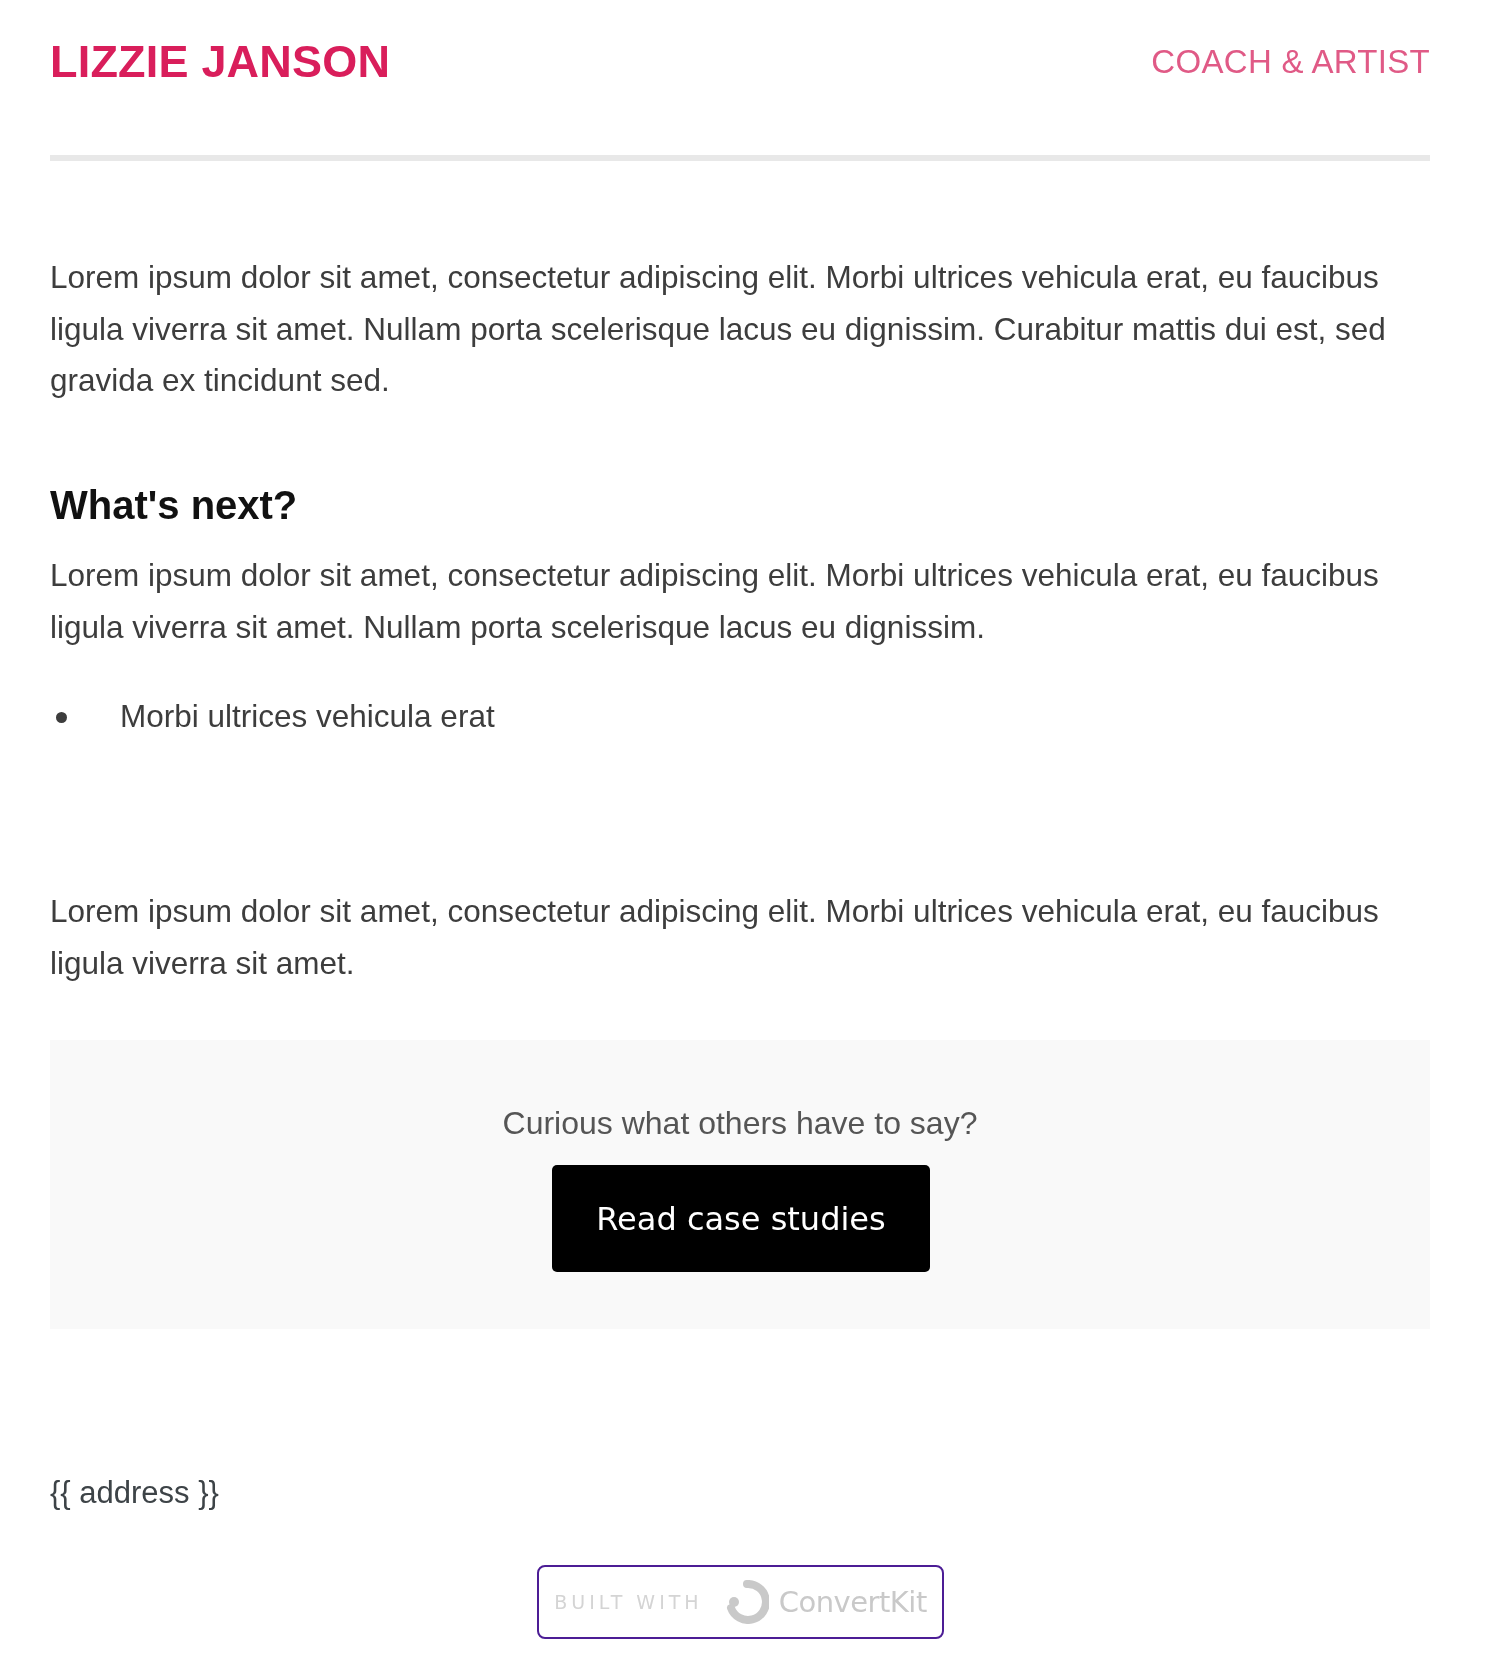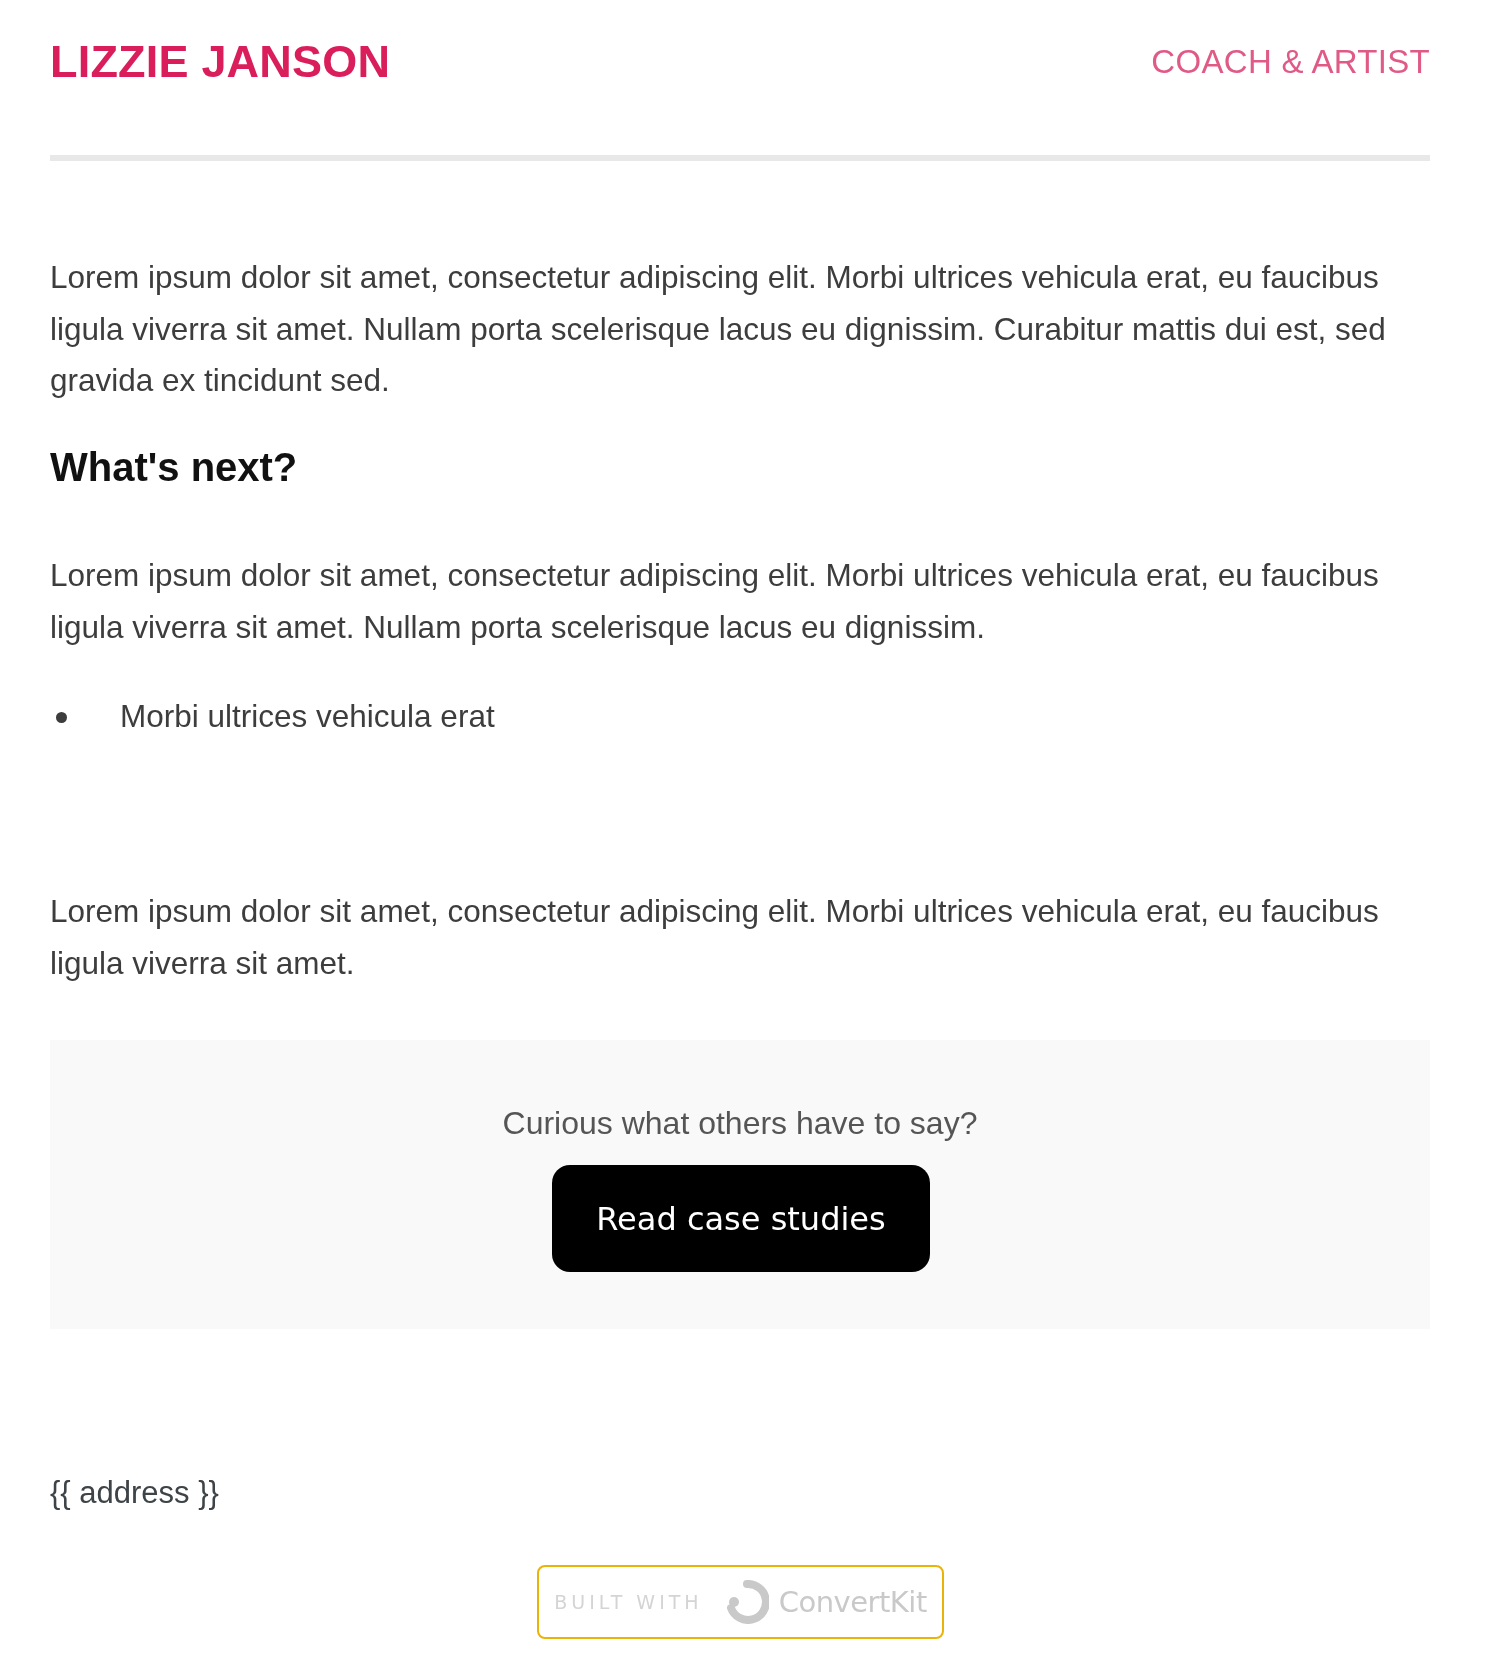--- a/index.html
+++ b/index.html
@@ -21,21 +21,21 @@
     .divider {
       position: absolute; left: 0; top: 155px; width: 1380px; height: 6px; background: #e8e8e8;
     }
 
     .p {
       position: absolute; left: 0; width: 1380px;
       font-size: 31.5px; line-height: 51.5px; color: #3d3d3d;
     }
     .p1 { top: 252px; }
     .h2 {
-      position: absolute; left: 0; top: 439px;
+      position: absolute; left: 0; top: 477px;
       font-size: 40px; font-weight: bold; color: #111111; line-height: 56px;
     }
     .p2 { top: 550px; }
     .list { position: absolute; left: 0; top: 691px; width: 1380px; list-style: none; }
     .list li {
       position: relative; height: 51.5px; line-height: 51.5px;
       font-size: 31.5px; color: #3d3d3d; padding-left: 70px;
     }
     .list li .bullet {
       position: absolute; left: 6px; top: 21px; width: 11px; height: 11px;
@@ -46,37 +46,37 @@
     .cta {
       position: absolute; left: 0; top: 1040px; width: 1380px; height: 289px;
       background: #f9f9f9;
     }
     .cta-text {
       position: absolute; left: 0; top: 1101px; width: 1380px; text-align: center;
       font-size: 32px; color: #555555; line-height: 44px;
     }
     .cta-button {
       position: absolute; left: 502px; top: 1165px; width: 378px; height: 107px;
-      background: #000000; color: #ffffff; border-radius: 18px;
+      background: #000000; color: #ffffff; border-radius: 5px;
       font-family: "DejaVu Sans", sans-serif; font-size: 32px;
       display: flex; align-items: center; justify-content: center; cursor: pointer;
     }
 
     .address {
       position: absolute; left: 0; top: 1472px; font-size: 31px; color: #3d4347; line-height: 42px;
     }
     .links {
       position: absolute; left: 0; top: 1521px; font-size: 31px; line-height: 42px; color: #3d4347;
     }
     .links a { color: #d91e5b; text-decoration: underline; text-underline-offset: 4px; }
     .links .sep { color: #3d4347; margin: 0 8px; }
 
     .badge {
       position: absolute; left: 487px; top: 1565px; width: 407px; height: 74px;
-      border: 2px solid #eab308; border-radius: 8px;
+      border: 2px solid #4c1d95; border-radius: 8px;
       display: flex; align-items: center; justify-content: center; gap: 22px;
     }
     .badge-built {
       font-family: "DejaVu Sans", sans-serif; font-size: 19px; letter-spacing: 4px; color: #d4d4d4;
     }
     .badge-brand { display: flex; align-items: center; gap: 10px; }
     .badge-logo { width: 44px; height: 44px; }
     .badge-name {
       font-family: "DejaVu Sans", sans-serif; font-size: 29px; color: #c9c9c9; letter-spacing: -0.5px;
     }

